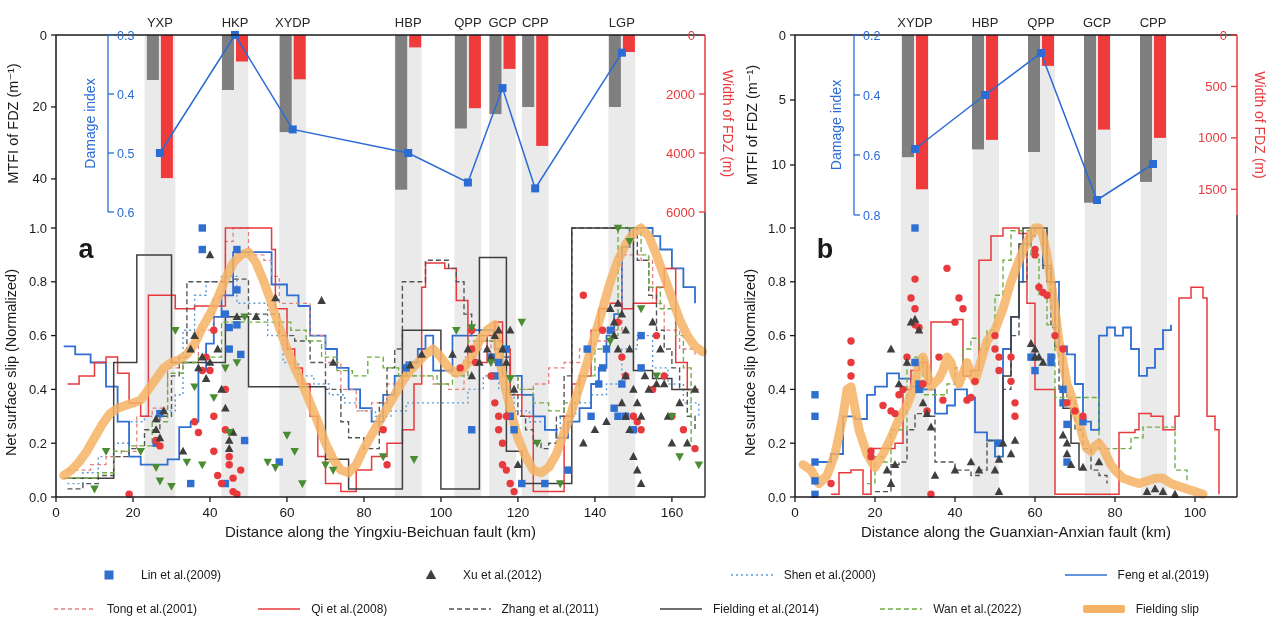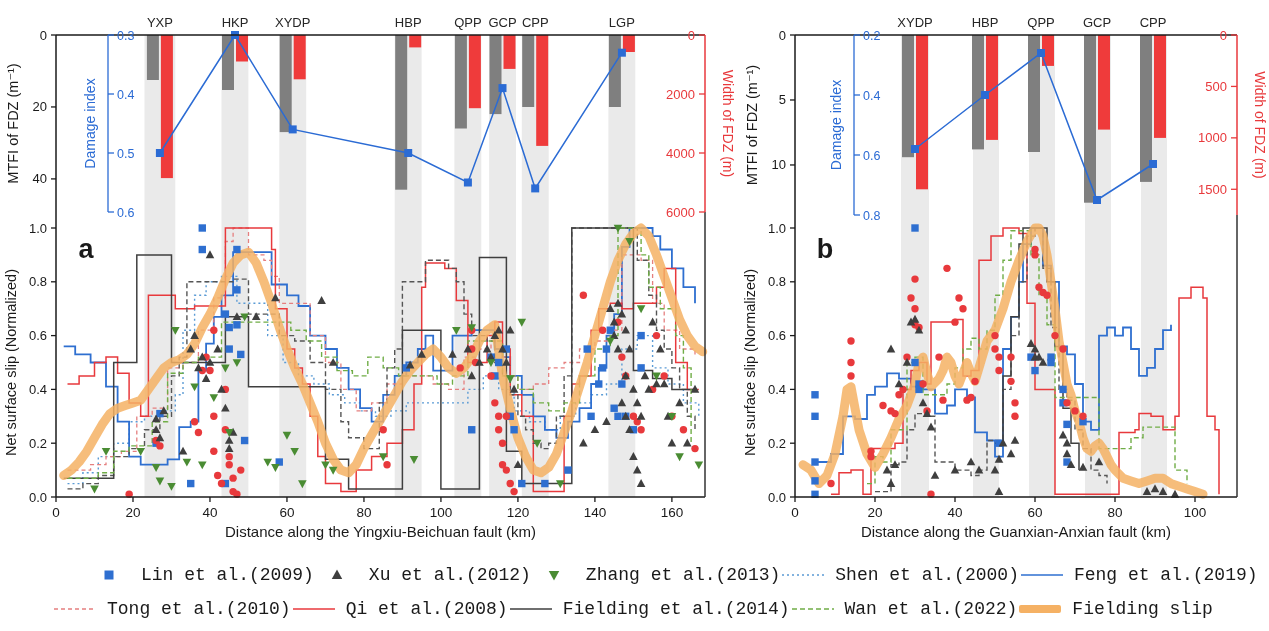--- a/index.html
+++ b/index.html
@@ -3,21 +3,21 @@
 <meta charset="utf-8">
 <style>
   html,body{margin:0;padding:0;background:#ffffff;}
   .figure{width:1269px;height:631px;background:#ffffff;font-family:"Liberation Sans","DejaVu Sans",sans-serif;overflow:hidden;}
   #chart-svg{display:block;}
   #legend{width:1269px;height:78px;display:flex;flex-direction:column;justify-content:center;gap:4px;}
   .legend-row{display:flex;align-items:center;justify-content:space-between;height:30px;}
   .legend-row.row-0{padding:0 60px 0 86px;}
   .legend-row.row-1{padding:0 70px 0 52px;}
   .legend-item{display:flex;align-items:center;gap:9px;white-space:nowrap;}
-  .legend-item .lbl{font-size:18px;color:#1a1a1a;font-family:Liberation Mono, monospace;}
+  .legend-item .lbl{font-size:12px;color:#1a1a1a;}
   .legend-item svg{display:block;}
 </style>
 </head>
 <body>
 
 <div class="figure">
   <svg id="chart-svg" width="1269" height="553" viewBox="0 0 1269 553">
       <g>
         <g>
           <rect x="144.5" y="35" width="30.8" height="462" fill="#EAEAEA"></rect>
@@ -571,49 +571,49 @@
           <span class="lbl">Lin et al.(2009)</span>
         </div>
         <div class="legend-item">
           <svg width="46" height="16">
             <path fill="#3F3F3F" d="M23 2.42L28.22 12.05L17.78 12.05Z"></path>
           </svg>
           <span class="lbl">Xu et al.(2012)</span>
         </div>
         <div class="legend-item">
           <svg width="46" height="16">
-            <path fill="#4A8C33" d="M17.78 3.95L28.22 3.95L23 13.58Z"></path>
-          </svg>
-          <span class="lbl">Zhang et al.(2013)</span>
-        </div>
-        <div class="legend-item">
-          <svg width="46" height="16">
             <line x1="2" y1="8" x2="44" y2="8" stroke="#5B9BD5" stroke-width="1.7" stroke-dasharray="2 3"></line>
           </svg>
           <span class="lbl">Shen et al.(2000)</span>
         </div>
         <div class="legend-item">
           <svg width="46" height="16">
             <line x1="2" y1="8" x2="44" y2="8" stroke="#2E6FD0" stroke-width="1.7"></line>
           </svg>
           <span class="lbl">Feng et al.(2019)</span>
         </div>
       </div>
       <div class="legend-row row-1">
         <div class="legend-item">
           <svg width="46" height="16">
             <line x1="2" y1="8" x2="44" y2="8" stroke="#E57F7F" stroke-width="1.7" stroke-dasharray="4 3"></line>
           </svg>
-          <span class="lbl">Tong et al.(2010)</span>
+          <span class="lbl">Tong et al.(2001)</span>
         </div>
         <div class="legend-item">
           <svg width="46" height="16">
             <line x1="2" y1="8" x2="44" y2="8" stroke="#E8393C" stroke-width="1.7"></line>
           </svg>
           <span class="lbl">Qi et al.(2008)</span>
+        </div>
+        <div class="legend-item">
+          <svg width="46" height="16">
+            <line x1="2" y1="8" x2="44" y2="8" stroke="#555555" stroke-width="1.7" stroke-dasharray="5 3"></line>
+          </svg>
+          <span class="lbl">Zhang et al.(2011)</span>
         </div>
         <div class="legend-item">
           <svg width="46" height="16">
             <line x1="2" y1="8" x2="44" y2="8" stroke="#3F3F3F" stroke-width="1.7"></line>
           </svg>
           <span class="lbl">Fielding et al.(2014)</span>
         </div>
         <div class="legend-item">
           <svg width="46" height="16">
             <line x1="2" y1="8" x2="44" y2="8" stroke="#70AD47" stroke-width="1.7" stroke-dasharray="5 3"></line>

